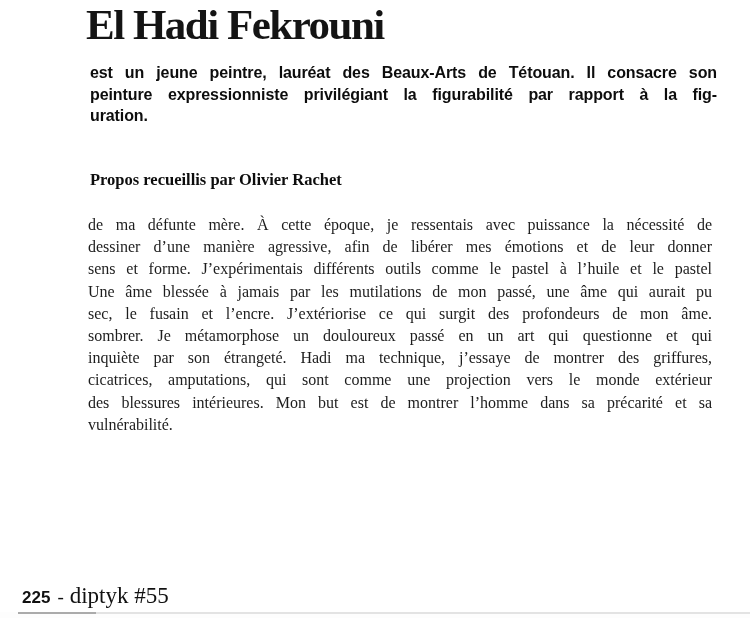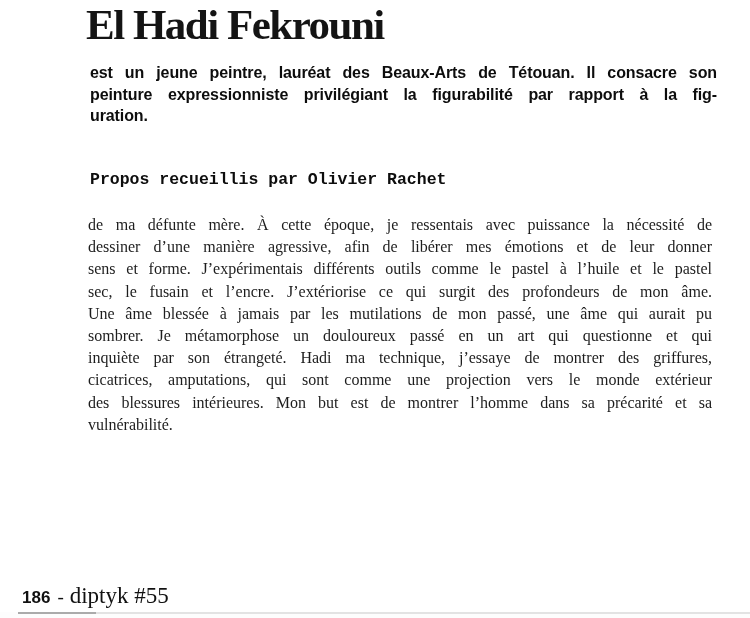--- a/index.html
+++ b/index.html
@@ -44,21 +44,21 @@
     text-align-last: justify;
     overflow: hidden;
     white-space: normal;
   }
   .jline.last { text-align-last: left; }
 
   .byline {
     position: absolute;
     left: 90px;
     top: 170px;
-    font-family: Liberation Mono, monospace;
+    font-family: Liberation Serif, serif;
     font-weight: 700;
     font-size: 16.5px;
     color: #0d0d0d;
     white-space: nowrap;
   }
 
   .body-text {
     position: absolute;
     left: 88px;
     top: 214px;
@@ -130,31 +130,31 @@
   <div class="jline">peinture expressionniste privilégiant la figurabilité par rapport à la fig-</div>
   <div class="jline last">uration.</div>
 </div>
 
 <div class="byline">Propos recueillis par Olivier Rachet</div>
 
 <div class="body-text">
   <div class="jline">de ma défunte mère. À cette époque, je ressentais avec puissance la nécessité de</div>
   <div class="jline">dessiner d’une manière agressive, afin de libérer mes émotions et de leur donner</div>
   <div class="jline">sens et forme. J’expérimentais différents outils comme le pastel à l’huile et le pastel</div>
+  <div class="jline">Une âme blessée à jamais par les mutilations de mon passé, une âme qui aurait pu</div>
   <div class="jline">sec, le fusain et l’encre. J’extériorise ce qui surgit des profondeurs de mon âme.</div>
-  <div class="jline">Une âme blessée à jamais par les mutilations de mon passé, une âme qui aurait pu</div>
   <div class="jline">sombrer. Je métamorphose un douloureux passé en un art qui questionne et qui</div>
   <div class="jline">inquiète par son étrangeté. Hadi ma technique, j’essaye de montrer des griffures,</div>
   <div class="jline">cicatrices, amputations, qui sont comme une projection vers le monde extérieur</div>
   <div class="jline">des blessures intérieures. Mon but est de montrer l’homme dans sa précarité et sa</div>
   <div class="jline last">vulnérabilité.</div>
 </div>
 
 <div class="footer">
-  <span class="page-num">186</span>
+  <span class="page-num">225</span>
   <span class="sep">-</span>
   <span class="pub">diptyk #55</span>
 </div>
 
 <div class="bottom-edge">
   <div class="edge-dark"></div>
   <div class="edge-light"></div>
 </div>
 
 </body></html>

